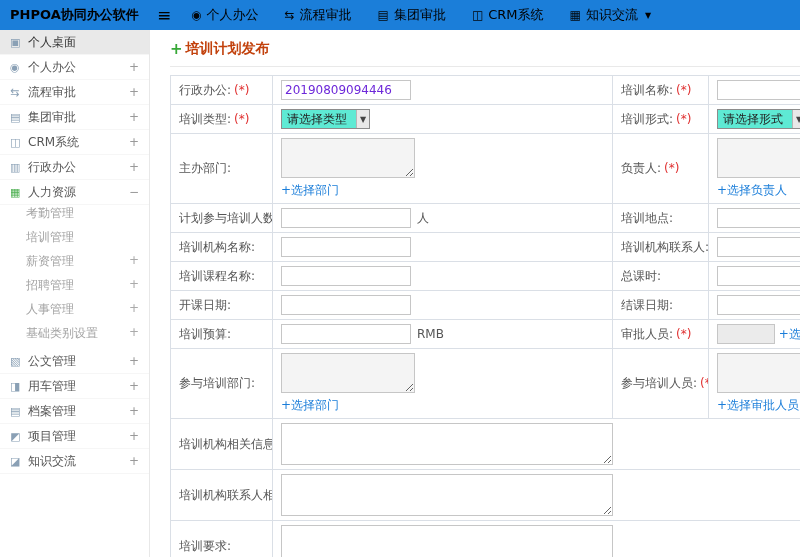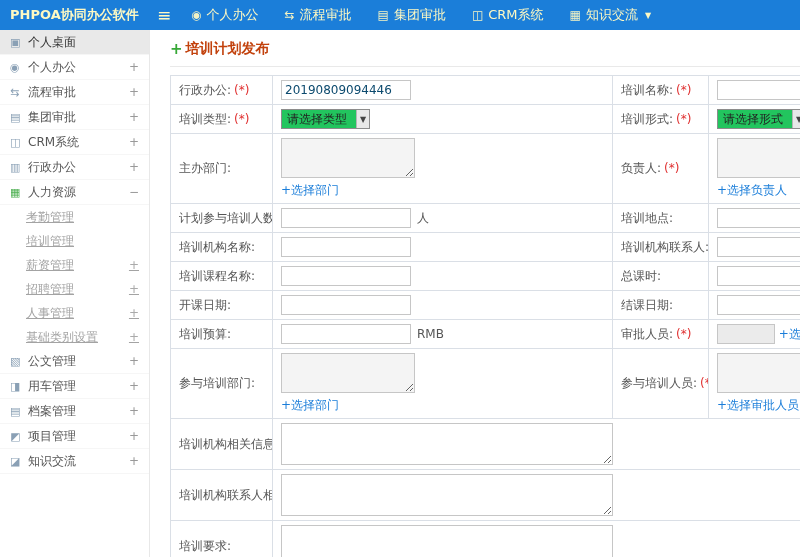--- a/index.html
+++ b/index.html
@@ -1,59 +1,59 @@
 <!DOCTYPE html>
 <html><head>
 <meta charset="utf-8">
 <style>
   * { margin:0; padding:0; box-sizing:border-box; }
   html,body { width:800px; height:557px; overflow:hidden; }
   body { font-family:"DejaVu Sans","Liberation Sans",sans-serif; font-size:12px; color:#333; background:#fff; position:relative; }
 
   
-  .topbar { height:30px; background:#1b7ed9; color:#fef9c3; display:flex; align-items:center; }
+  .topbar { height:30px; background:#1b7ed9; color:#000000; display:flex; align-items:center; }
   .brand { width:150px; padding-left:10px; font-weight:bold; font-size:13px; white-space:nowrap; }
   .hamburger { width:28px; text-align:center; font-size:17px; cursor:pointer; line-height:30px; }
   .topnav { display:flex; height:30px; }
   .topnav-item { display:flex; align-items:center; gap:5px; padding:0 13px; font-size:13px; cursor:pointer; white-space:nowrap; }
   .topnav-item .t-icon { font-size:12px; opacity:.95; }
   .topnav-item .caret { font-size:8px; margin-left:2px; }
 
   
   .sidebar { position:absolute; left:0; top:30px; width:150px; bottom:0; background:#fff; border-right:1px solid #e8e8e8; overflow:hidden; }
   .side-item { display:flex; align-items:center; height:25px; padding:0 10px; color:#555; cursor:pointer; border-bottom:1px solid #f6f6f6; }
   .side-item.active { background:#e9e9e9; color:#333; }
   .s-icon { width:18px; color:#8aa0b5; font-size:11px; }
   .s-icon.green { color:#4caf50; }
   .s-label { flex:1; white-space:nowrap; overflow:hidden; }
   .s-expand { color:#999; width:12px; text-align:right; }
-  .side-sub { display:flex; align-items:center; height:24px; padding:0 10px 0 26px; color:#a3a3a3; cursor:pointer;text-decoration:underline; }
+  .side-sub { display:flex; height:24px; padding:0 10px 0 26px; color:#a3a3a3; cursor:pointer; }
   .side-sub .s-label { flex:1; }
   .side-sub .s-expand { color:#aaa; width:12px; text-align:right; }
 
   
   .main { position:absolute; left:150px; top:30px; right:0; bottom:0; background:#fff; padding:8px 0 0 20px; overflow:hidden; }
   .page-header { display:flex; align-items:center; gap:3px; padding:2px 0 8px 0; border-bottom:1px solid #e9e9e9; margin-bottom:8px; }
   .plus-icon { color:#37a837; font-weight:bold; font-size:15px; line-height:1; }
   .page-title { font-size:14px; font-weight:bold; color:#c2410c; }
 
   
   .form-table { border-collapse:collapse; width:890px; table-layout:fixed; }
   .form-table td { border:1px solid #dadfe6; padding:4px 8px; vertical-align:middle; }
   col.c-l1 { width:102px; } col.c-f1 { width:340px; } col.c-l2 { width:96px; } col.c-f2 { width:352px; }
   td.lbl { color:#555; white-space:nowrap; overflow:hidden; }
   .req { color:#e03131; margin-left:3px; }
-  input.txt { width:130px; height:20px; border:1px solid #c6c6c6; padding:0 3px; font-size:12px; color:#0c4a6e; font-family:inherit; background:#fff; }
+  input.txt { width:130px; height:20px; border:1px solid #c6c6c6; padding:0 3px; font-size:12px; color:#6d28d9; font-family:inherit; background:#fff; }
   input.txt.ro { background:#ebebeb; width:58px; }
   .suffix { margin-left:6px; color:#555; }
   textarea.ta { display:block; width:134px; height:40px; border:1px solid #c6c6c6; background:#f4f4f4; resize:both; font-family:inherit; font-size:12px; }
   textarea.ta-wide { width:332px; height:42px; background:#fff; }
   a.link { color:#1a7dd9; text-decoration:none; cursor:pointer; }
   .link-under { display:inline-block; margin-top:4px; }
-  .select-box { display:inline-flex; align-items:center; height:20px; border:1px solid #8c8c8c; background:#22c55e; padding-left:5px; cursor:pointer; color:#222; }
+  .select-box { display:inline-flex; align-items:center; height:20px; border:1px solid #8c8c8c; background:#5eead4; padding-left:5px; cursor:pointer; color:#222; }
   .select-box .arrow { margin-left:9px; font-size:8px; background:#e8e8e8; border-left:1px solid #b5b5b5; height:18px; display:flex; align-items:center; padding:0 3px; color:#444; }
 </style>
 </head>
 <body>
 
 <div class="topbar">
   <div class="brand">PHPOA协同办公软件</div>
   <div class="hamburger">≡</div>
   <div class="topnav">
     <div class="topnav-item">

